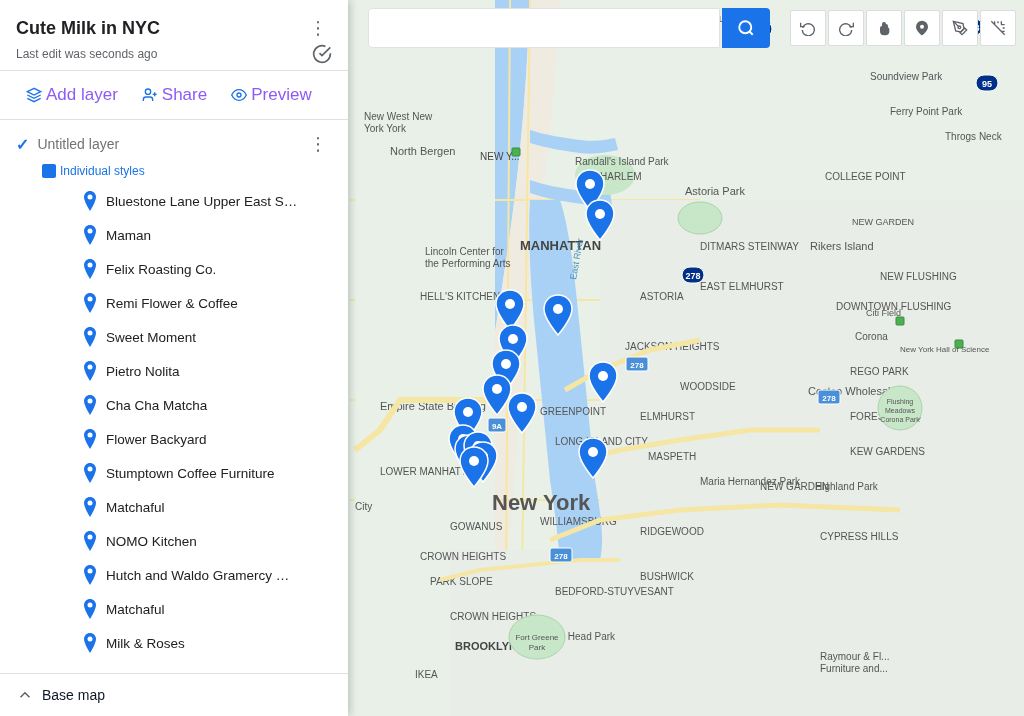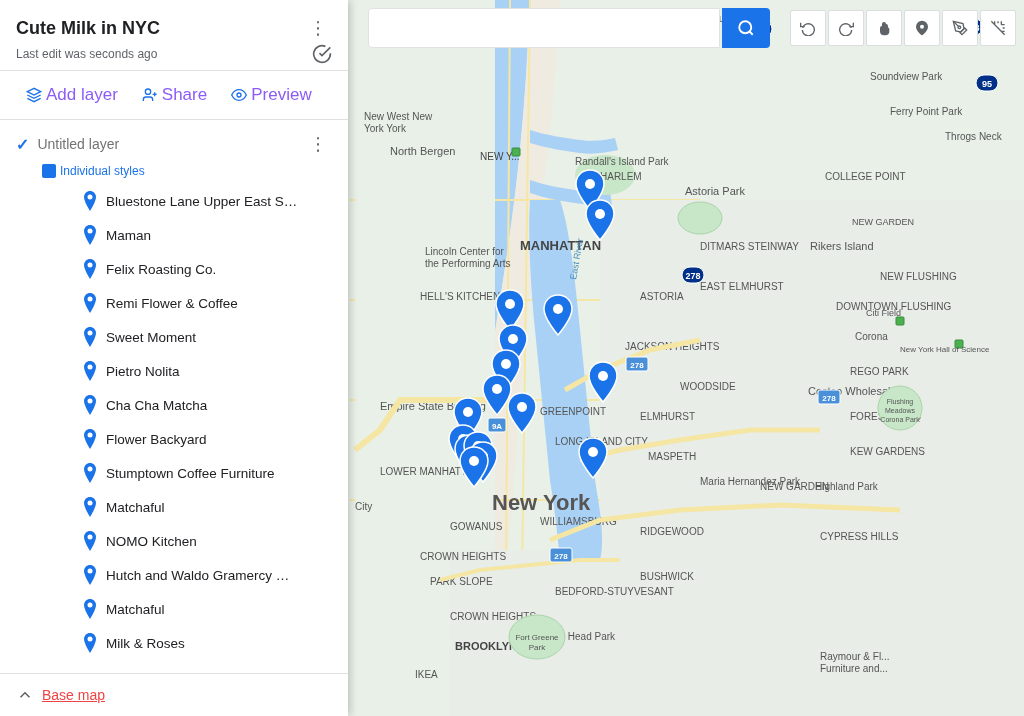--- a/index.html
+++ b/index.html
@@ -171,23 +171,22 @@
       padding: 12px 16px;
       flex-shrink: 0;
       display: flex;
       align-items: center;
       gap: 8px;
       cursor: pointer;
     }
 
     .base-map-label {
       font-size: 14px;
-      color: #ef4444;
+      color: #0f172a;
       font-weight: 500;
-      text-decoration: underline;
     }
 
     
     #map-toolbar {
       position: absolute;
       top: 8px;
       left: 368px;
       right: 8px;
       display: flex;
       align-items: center;

